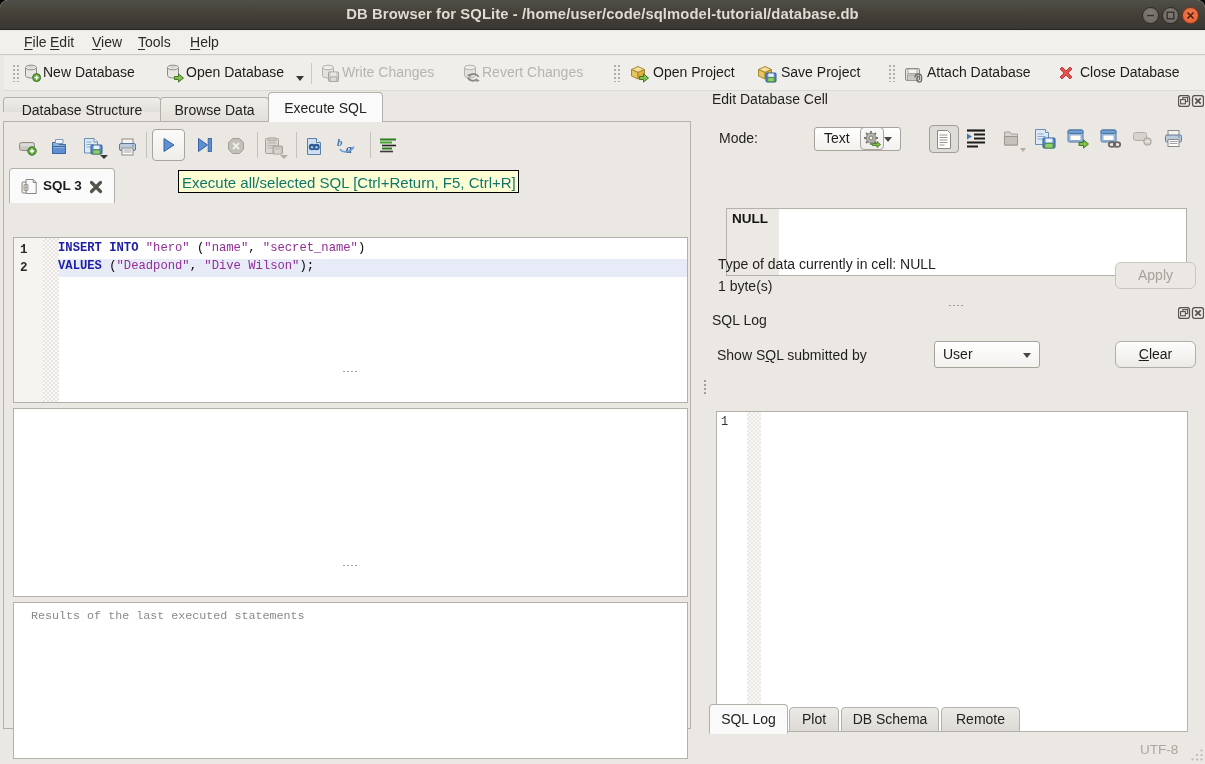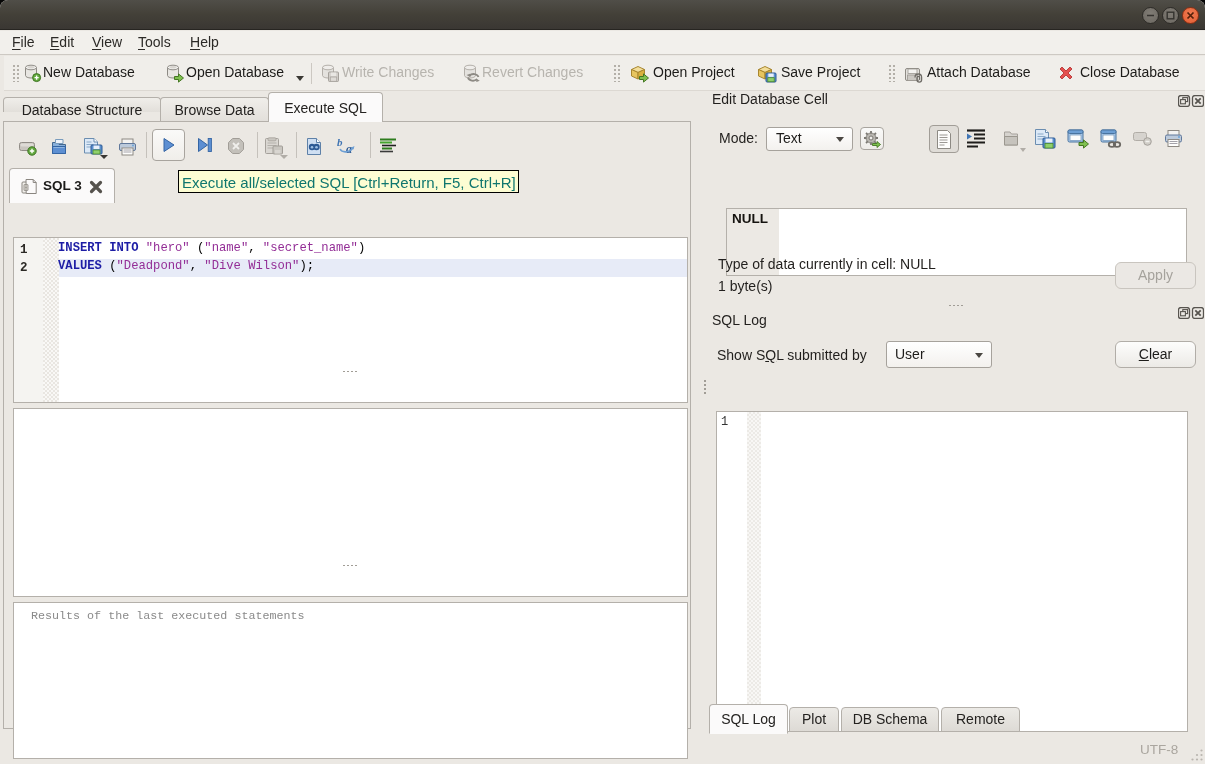--- a/index.html
+++ b/index.html
@@ -52,57 +52,58 @@
   .mono { font-family:"Liberation Mono", monospace; }
   .kw { color:#1d1da5; font-weight:bold; }
   .str { color:#932d96; }
 
   
   .dock-title { position:absolute; font-size:14px; color:#211f1d; }
   .dockbtns { position:absolute; width:26px; height:12px; }
   .btn { position:absolute; border:1px solid #b1ada7; border-radius:6px;
     background:linear-gradient(#fdfdfc, #eceae6); font-size:14px; text-align:center; }
   .combo { position:absolute; border:1px solid #a6a29c; border-radius:3px;
-    background:linear-gradient(#ffffff, #f3f1ee); font-size:14px; color:#1d1c1a; }
+    background:linear-gradient(#ffffff, #f3f1ee); font-size:14px; color:#1d1c1a;margin-left:48px; }
   .combo .arr { position:absolute; right:8px; top:50%; margin-top:-2px;
     width:0; height:0; border-left:4px solid transparent; border-right:4px solid transparent;
     border-top:5px solid #4a4742; }
 
   
   .btab { position:absolute; font-size:14px; color:#242220; text-align:center;
     border:1px solid #b4b0aa; border-radius:4px 4px 0 0;
     background:linear-gradient(#eceae6, #dddad5); }
   .btab.active { background:#fbfafa; border-bottom:1px solid #fbfafa; }
 
   svg { display:block; }
 </style>
 </head>
 <body>
 <div id="win">
 
   <div id="titlebar">
+    <div id="title-text">DB Browser for SQLite - /home/user/code/sqlmodel-tutorial/database.db</div>
     <div class="winbtn" style="left:1142px;">
       <svg width="15" height="15" viewBox="0 0 15 15">
           <path d="M4 7.5h7" stroke="#35332f" stroke-width="1.6"></path>
         </svg>
     </div>
     <div class="winbtn" style="left:1162px;">
       <svg width="15" height="15" viewBox="0 0 15 15">
           <rect x="4.2" y="4.2" width="6.6" height="6.6" fill="none" stroke="#35332f" stroke-width="1.4"></rect>
         </svg>
     </div>
     <div class="winbtn" style="left:1182px; background:radial-gradient(circle at 50% 35%, #ef7a50, #e35f35); border-color:#8c3014;">
       <svg width="15" height="15" viewBox="0 0 15 15">
           <path d="M4.5 4.5l6 6M10.5 4.5l-6 6" stroke="#55200a" stroke-width="1.7"></path>
         </svg>
     </div>
   </div>
 
   <div id="menubar">
-    <div class="menu-item" style="left:12px;"><u>F</u>ile</div>
+    <div class="menu-item" style="left:24px;"><u>F</u>ile</div>
     <div class="menu-item" style="left:50px;"><u>E</u>dit</div>
     <div class="menu-item" style="left:92px;"><u>V</u>iew</div>
     <div class="menu-item" style="left:138px;"><u>T</u>ools</div>
     <div class="menu-item" style="left:190px;"><u>H</u>elp</div>
   </div>
 
   <div id="toolbar">
     <div class="handle" style="left:8px;"></div>
     <div class="ticon" style="left:19px;" id="ic-newdb">
       <svg width="20" height="19" viewBox="0 0 20 19">

